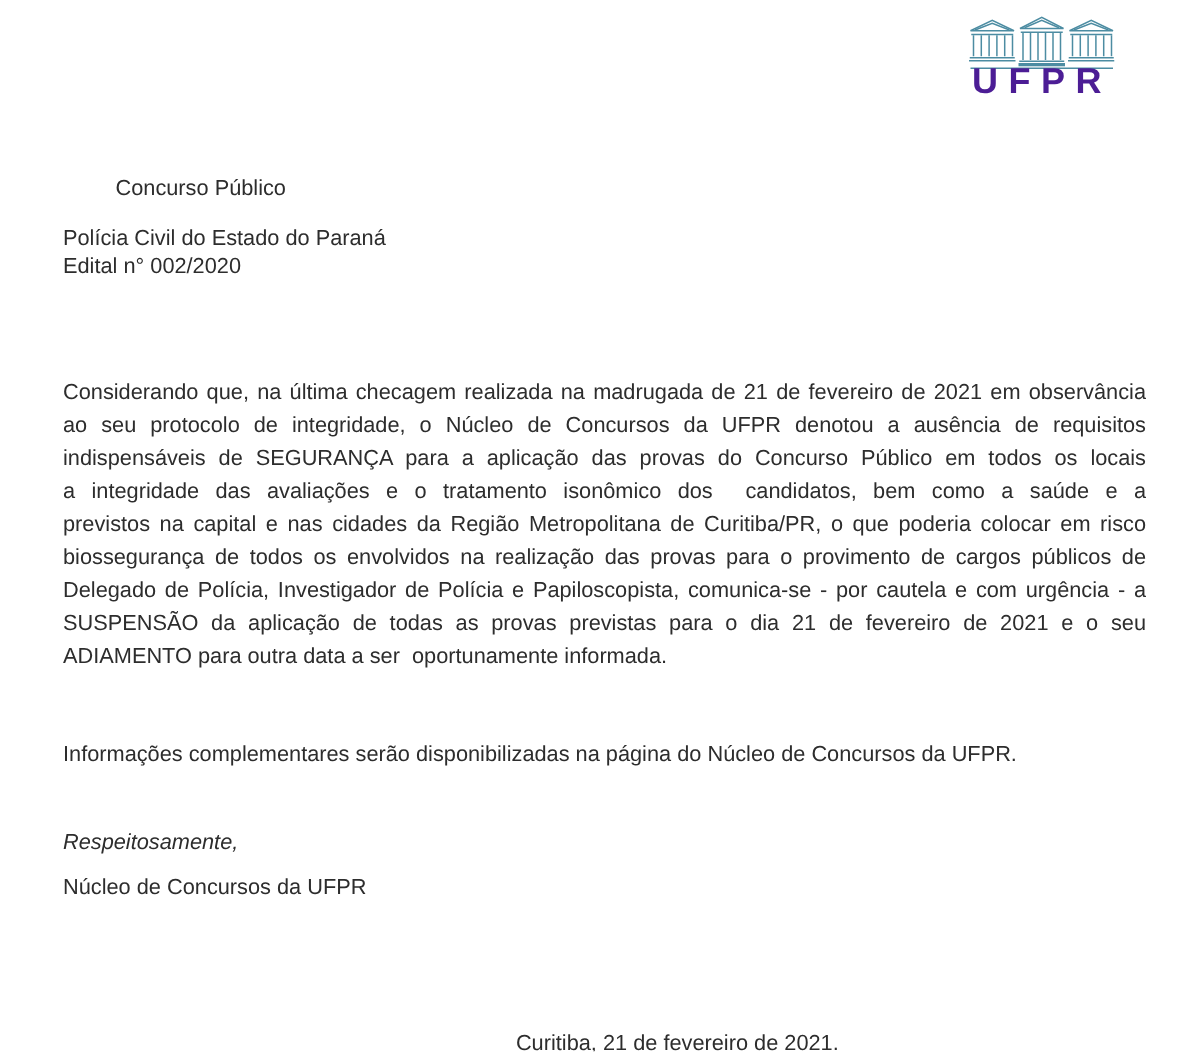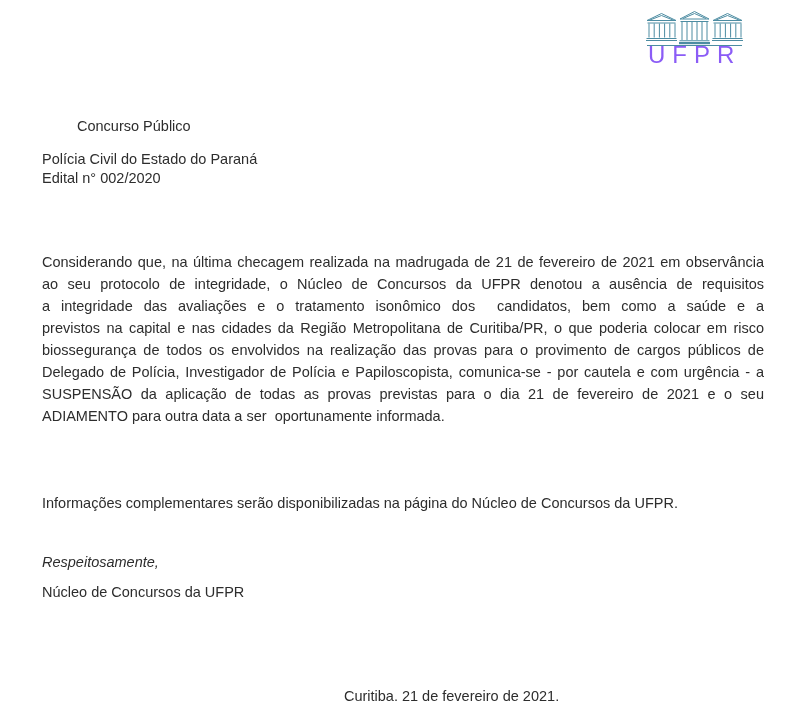--- a/index.html
+++ b/index.html
@@ -21,23 +21,23 @@
   
   .logo {
     left: 646px;
     top: 10px;
     width: 97px;
   }
   .logo svg { display: block; }
   .logo-text {
     font-size: 24px;
     line-height: 24px;
-    font-weight: normal;
+    font-weight: bold;
     letter-spacing: 7px;
-    color: #8b5cf6;
+    color: #4c1d95;
     padding-left: 2px;
     margin-top: -4px;
     white-space: nowrap;
   }
 
   
   .doc-text {
     font-size: 14.5px;
     line-height: 19px;
     white-space: pre-wrap;
@@ -122,20 +122,21 @@
     <div class="logo-text">UFPR</div>
   </div>
 
   <div class="abs doc-text" style="left:42px; top:117px;margin-left:35px;">Concurso Público</div>
   <div class="abs doc-text" style="left:42px; top:150px;">Polícia Civil do Estado do Paraná</div>
   <div class="abs doc-text" style="left:42px; top:169px;">Edital n° 002/2020</div>
 
   <div class="abs paragraph">
     <div class="para-line">Considerando que, na última checagem realizada na madrugada de 21 de fevereiro de 2021 em observância</div>
     <div class="para-line">ao seu protocolo de integridade, o Núcleo de Concursos da UFPR denotou a ausência de requisitos</div>
+    <div class="para-line">indispensáveis de SEGURANÇA para a aplicação das provas do Concurso Público em todos os locais</div>
     <div class="para-line">a integridade das avaliações e o tratamento isonômico dos  candidatos, bem como a saúde e a</div>
     <div class="para-line">previstos na capital e nas cidades da Região Metropolitana de Curitiba/PR, o que poderia colocar em risco</div>
     <div class="para-line">biossegurança de todos os envolvidos na realização das provas para o provimento de cargos públicos de</div>
     <div class="para-line">Delegado de Polícia, Investigador de Polícia e Papiloscopista, comunica-se - por cautela e com urgência - a</div>
     <div class="para-line">SUSPENSÃO da aplicação de todas as provas previstas para o dia 21 de fevereiro de 2021 e o seu</div>
     <div class="para-line final">ADIAMENTO para outra data a ser  oportunamente informada.</div>
   </div>
 
   <div class="abs doc-text" style="left:42px; top:494px;">Informações complementares serão disponibilizadas na página do Núcleo de Concursos da UFPR.</div>
 

